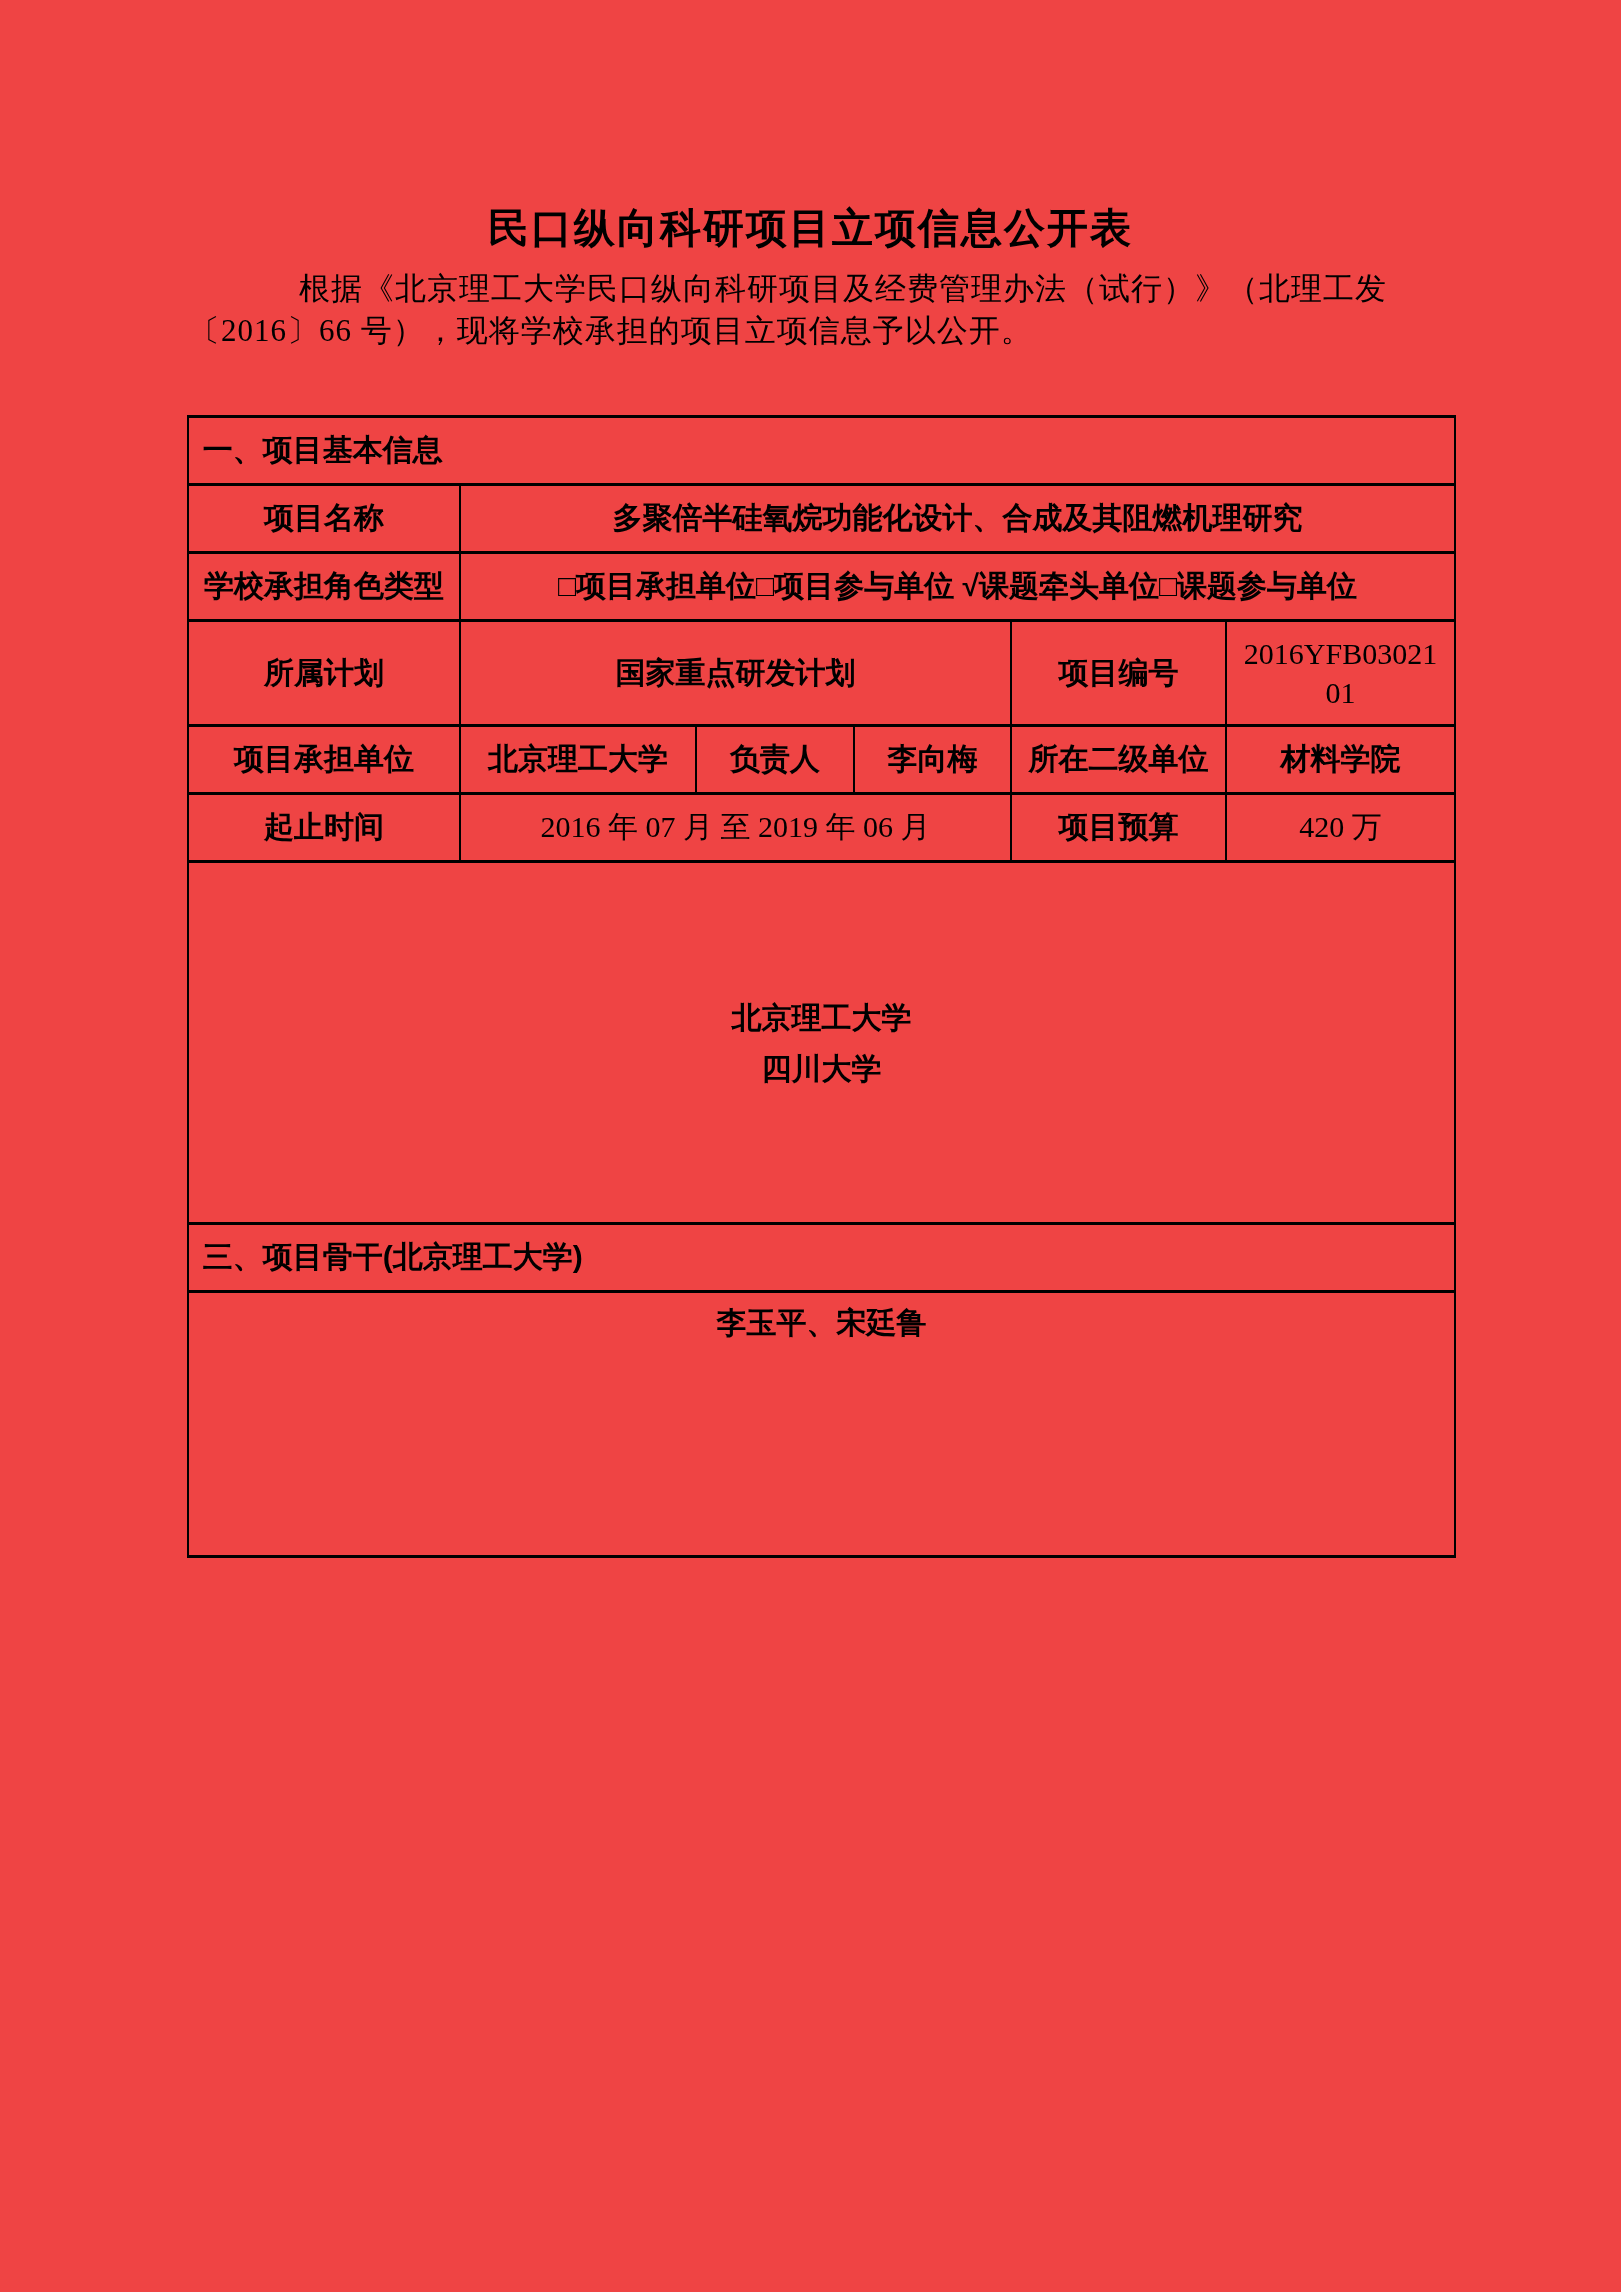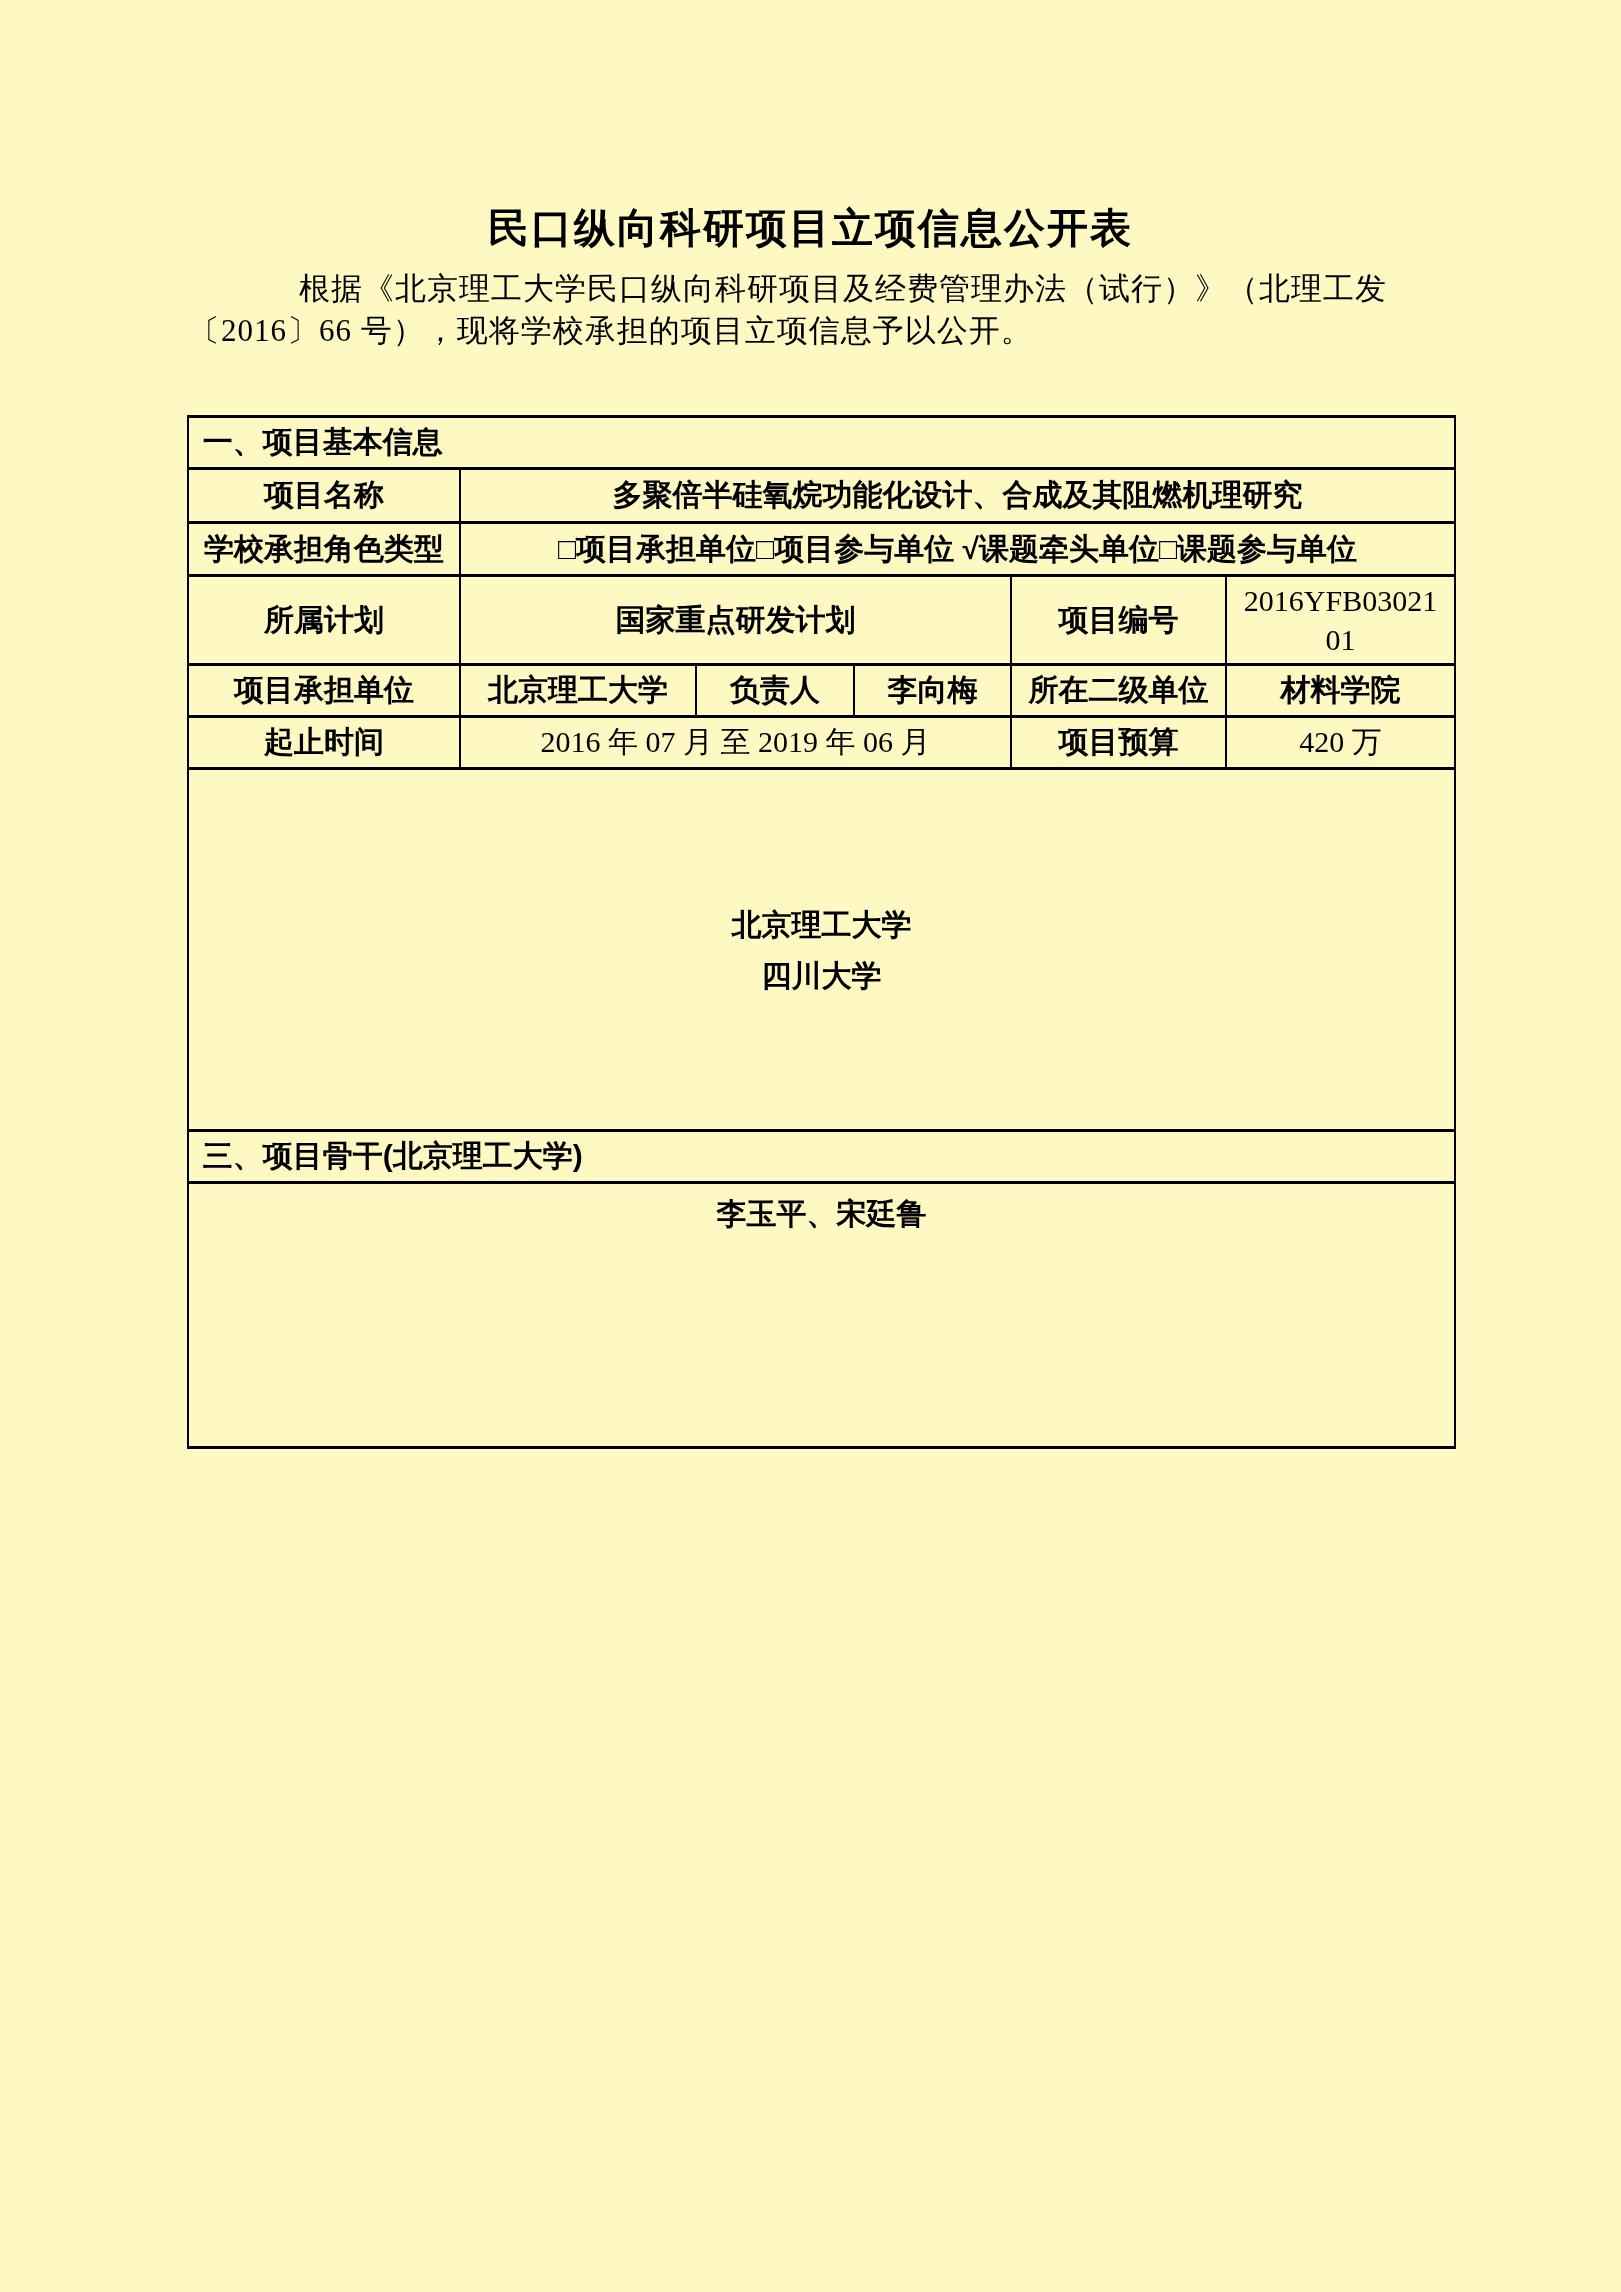--- a/index.html
+++ b/index.html
@@ -1,20 +1,20 @@
 <!DOCTYPE html>
 <html lang="zh"><head>
 <meta charset="utf-8">
 <style>
   html, body { margin: 0; padding: 0; background: #e8e8e8; }
   .page {
     position: relative;
     width: 1621px;
     height: 2293px;
-    background: #fef9c3;
+    background: #ef4444;
     margin: 0 auto;
     overflow: hidden;
     color: #000;
   }
   .doc-title {
     position: absolute;
     top: 201px;
     left: 0;
     width: 100%;
     margin: 0;
@@ -42,21 +42,21 @@
     left: 187px;
     width: 1267px;
     border-collapse: collapse;
     table-layout: fixed;
   }
   table.main, table.main td { border: 2px solid #000; }
   table.main { border-width: 2.9px; }
   table.main td {
     border-top-width: 3.9px;
     border-bottom-width: 3.9px;
-    padding: 4px;
+    padding: 12px;
     text-align: center;
     vertical-align: middle;
     overflow: hidden;
   }
   .sec-header {
     text-align: left !important;
     padding-left: 13.7px !important;
     font-family: "Liberation Sans", sans-serif;
     font-weight: bold;
     font-size: 30px;

